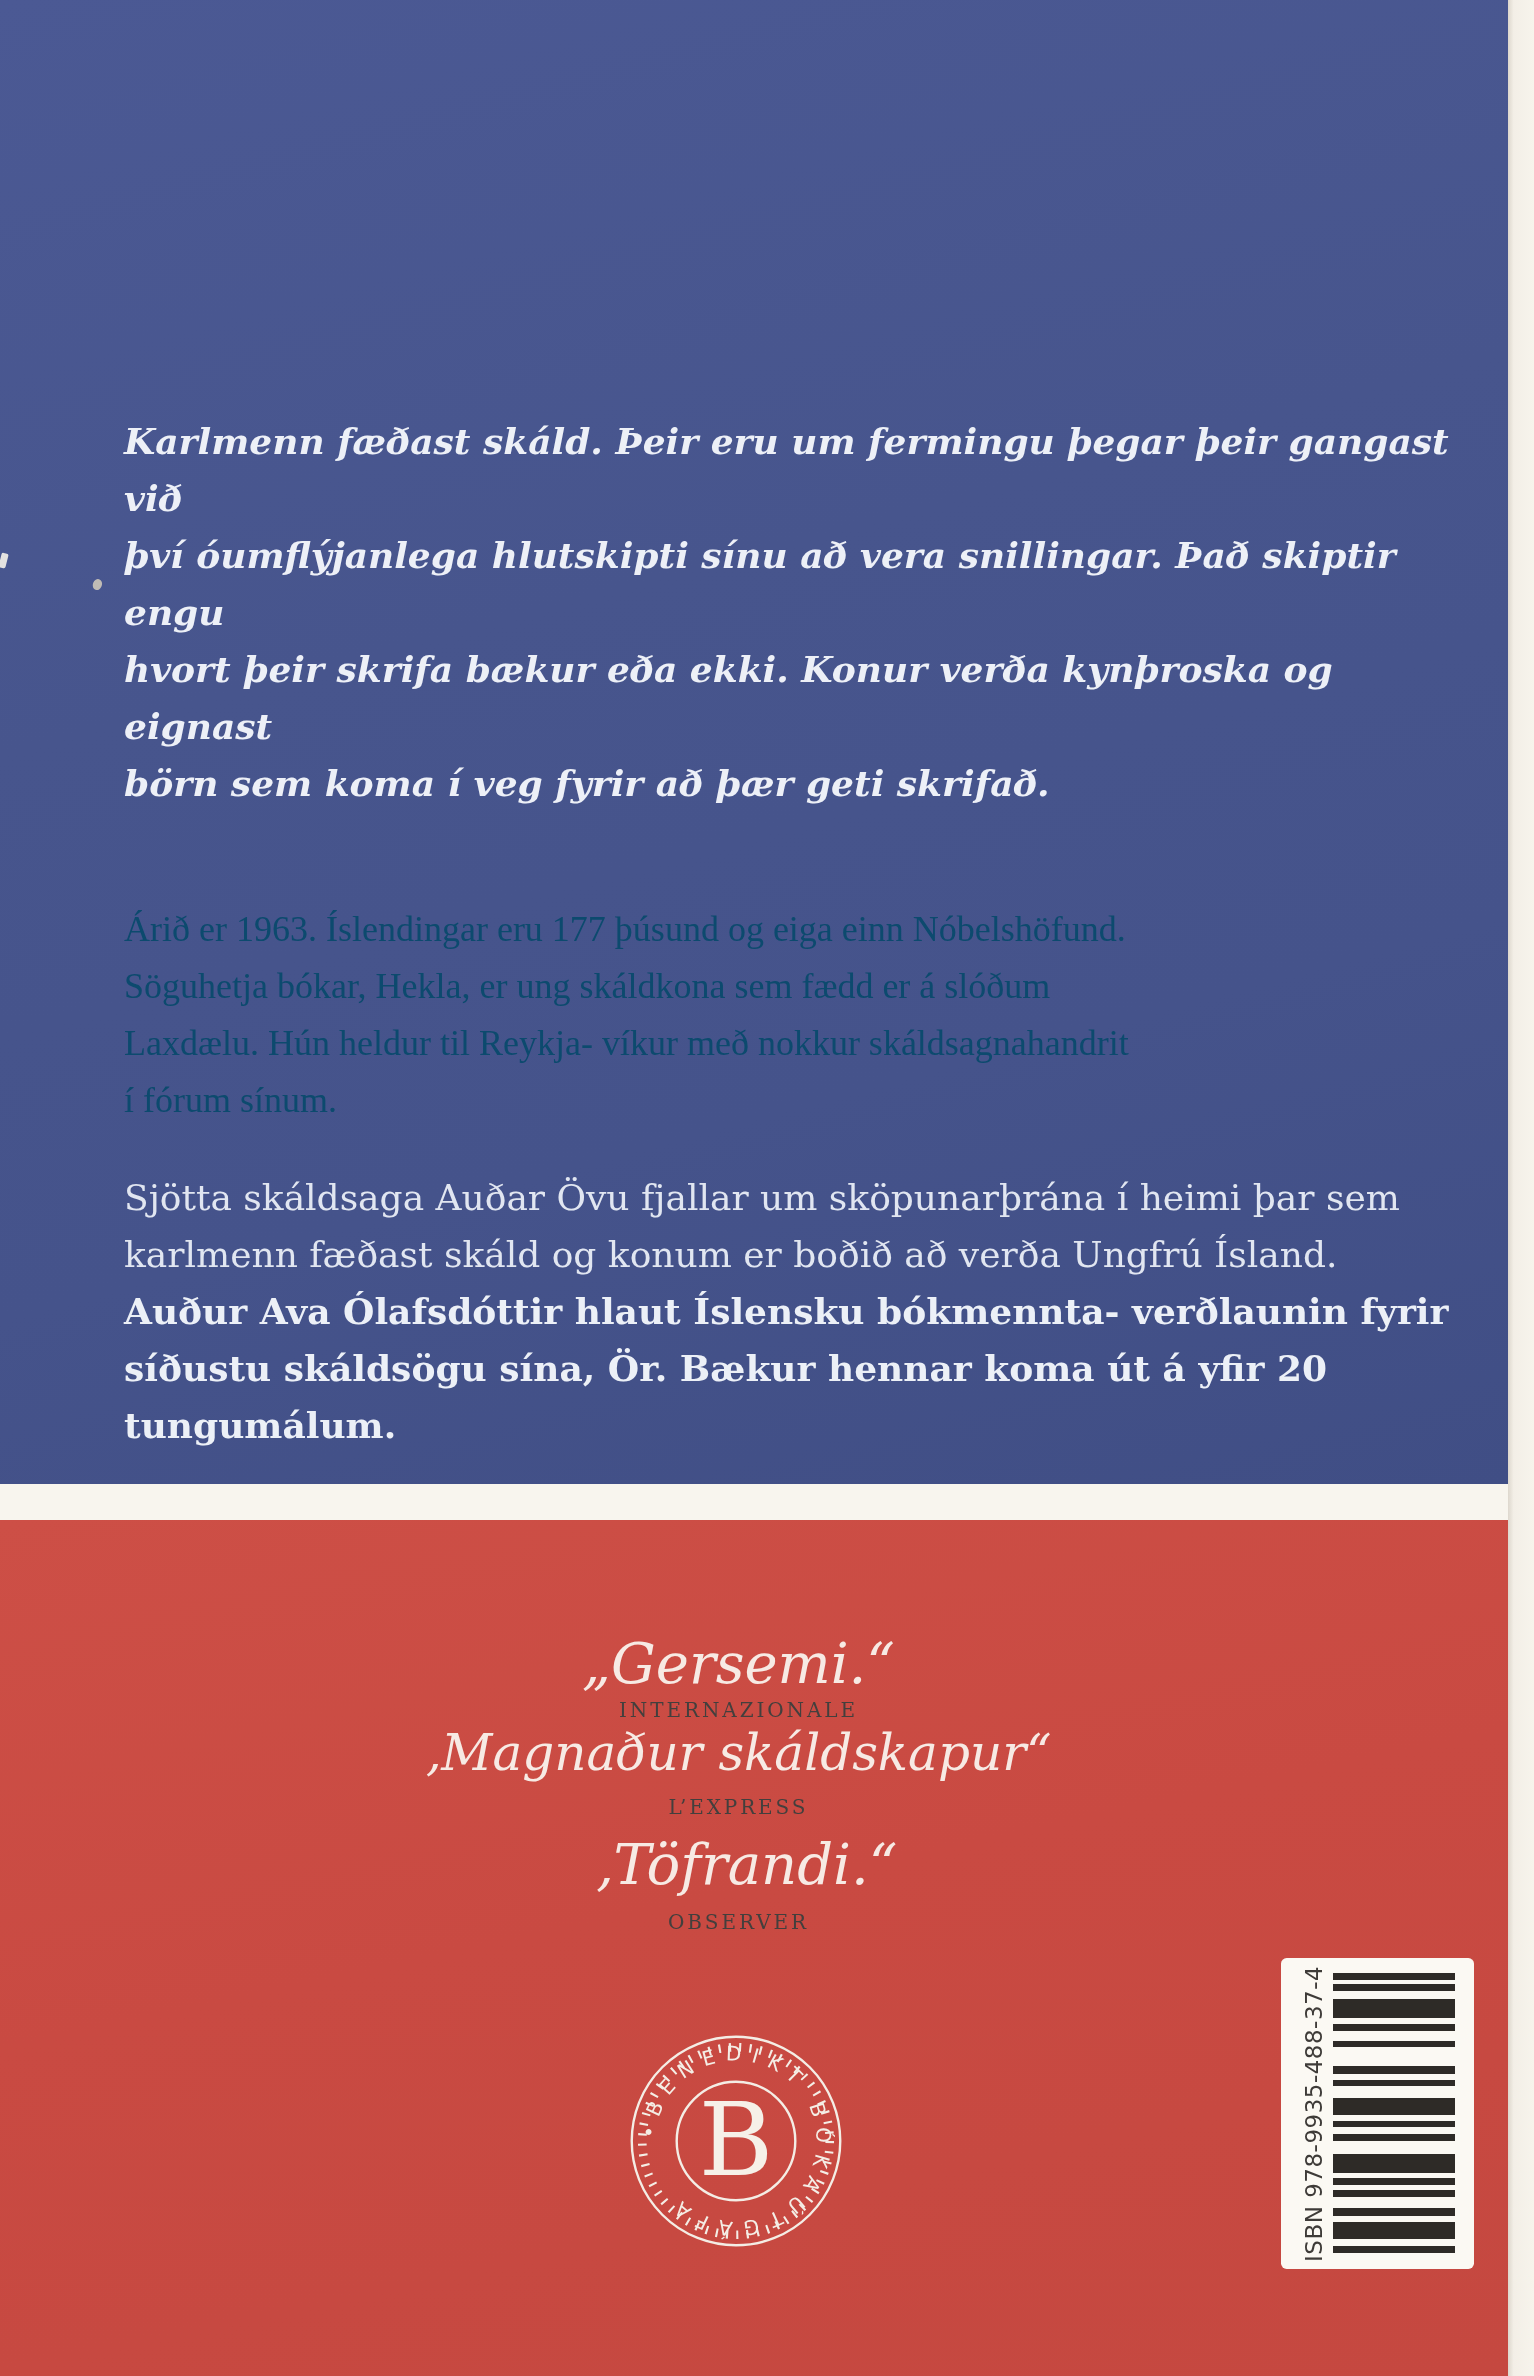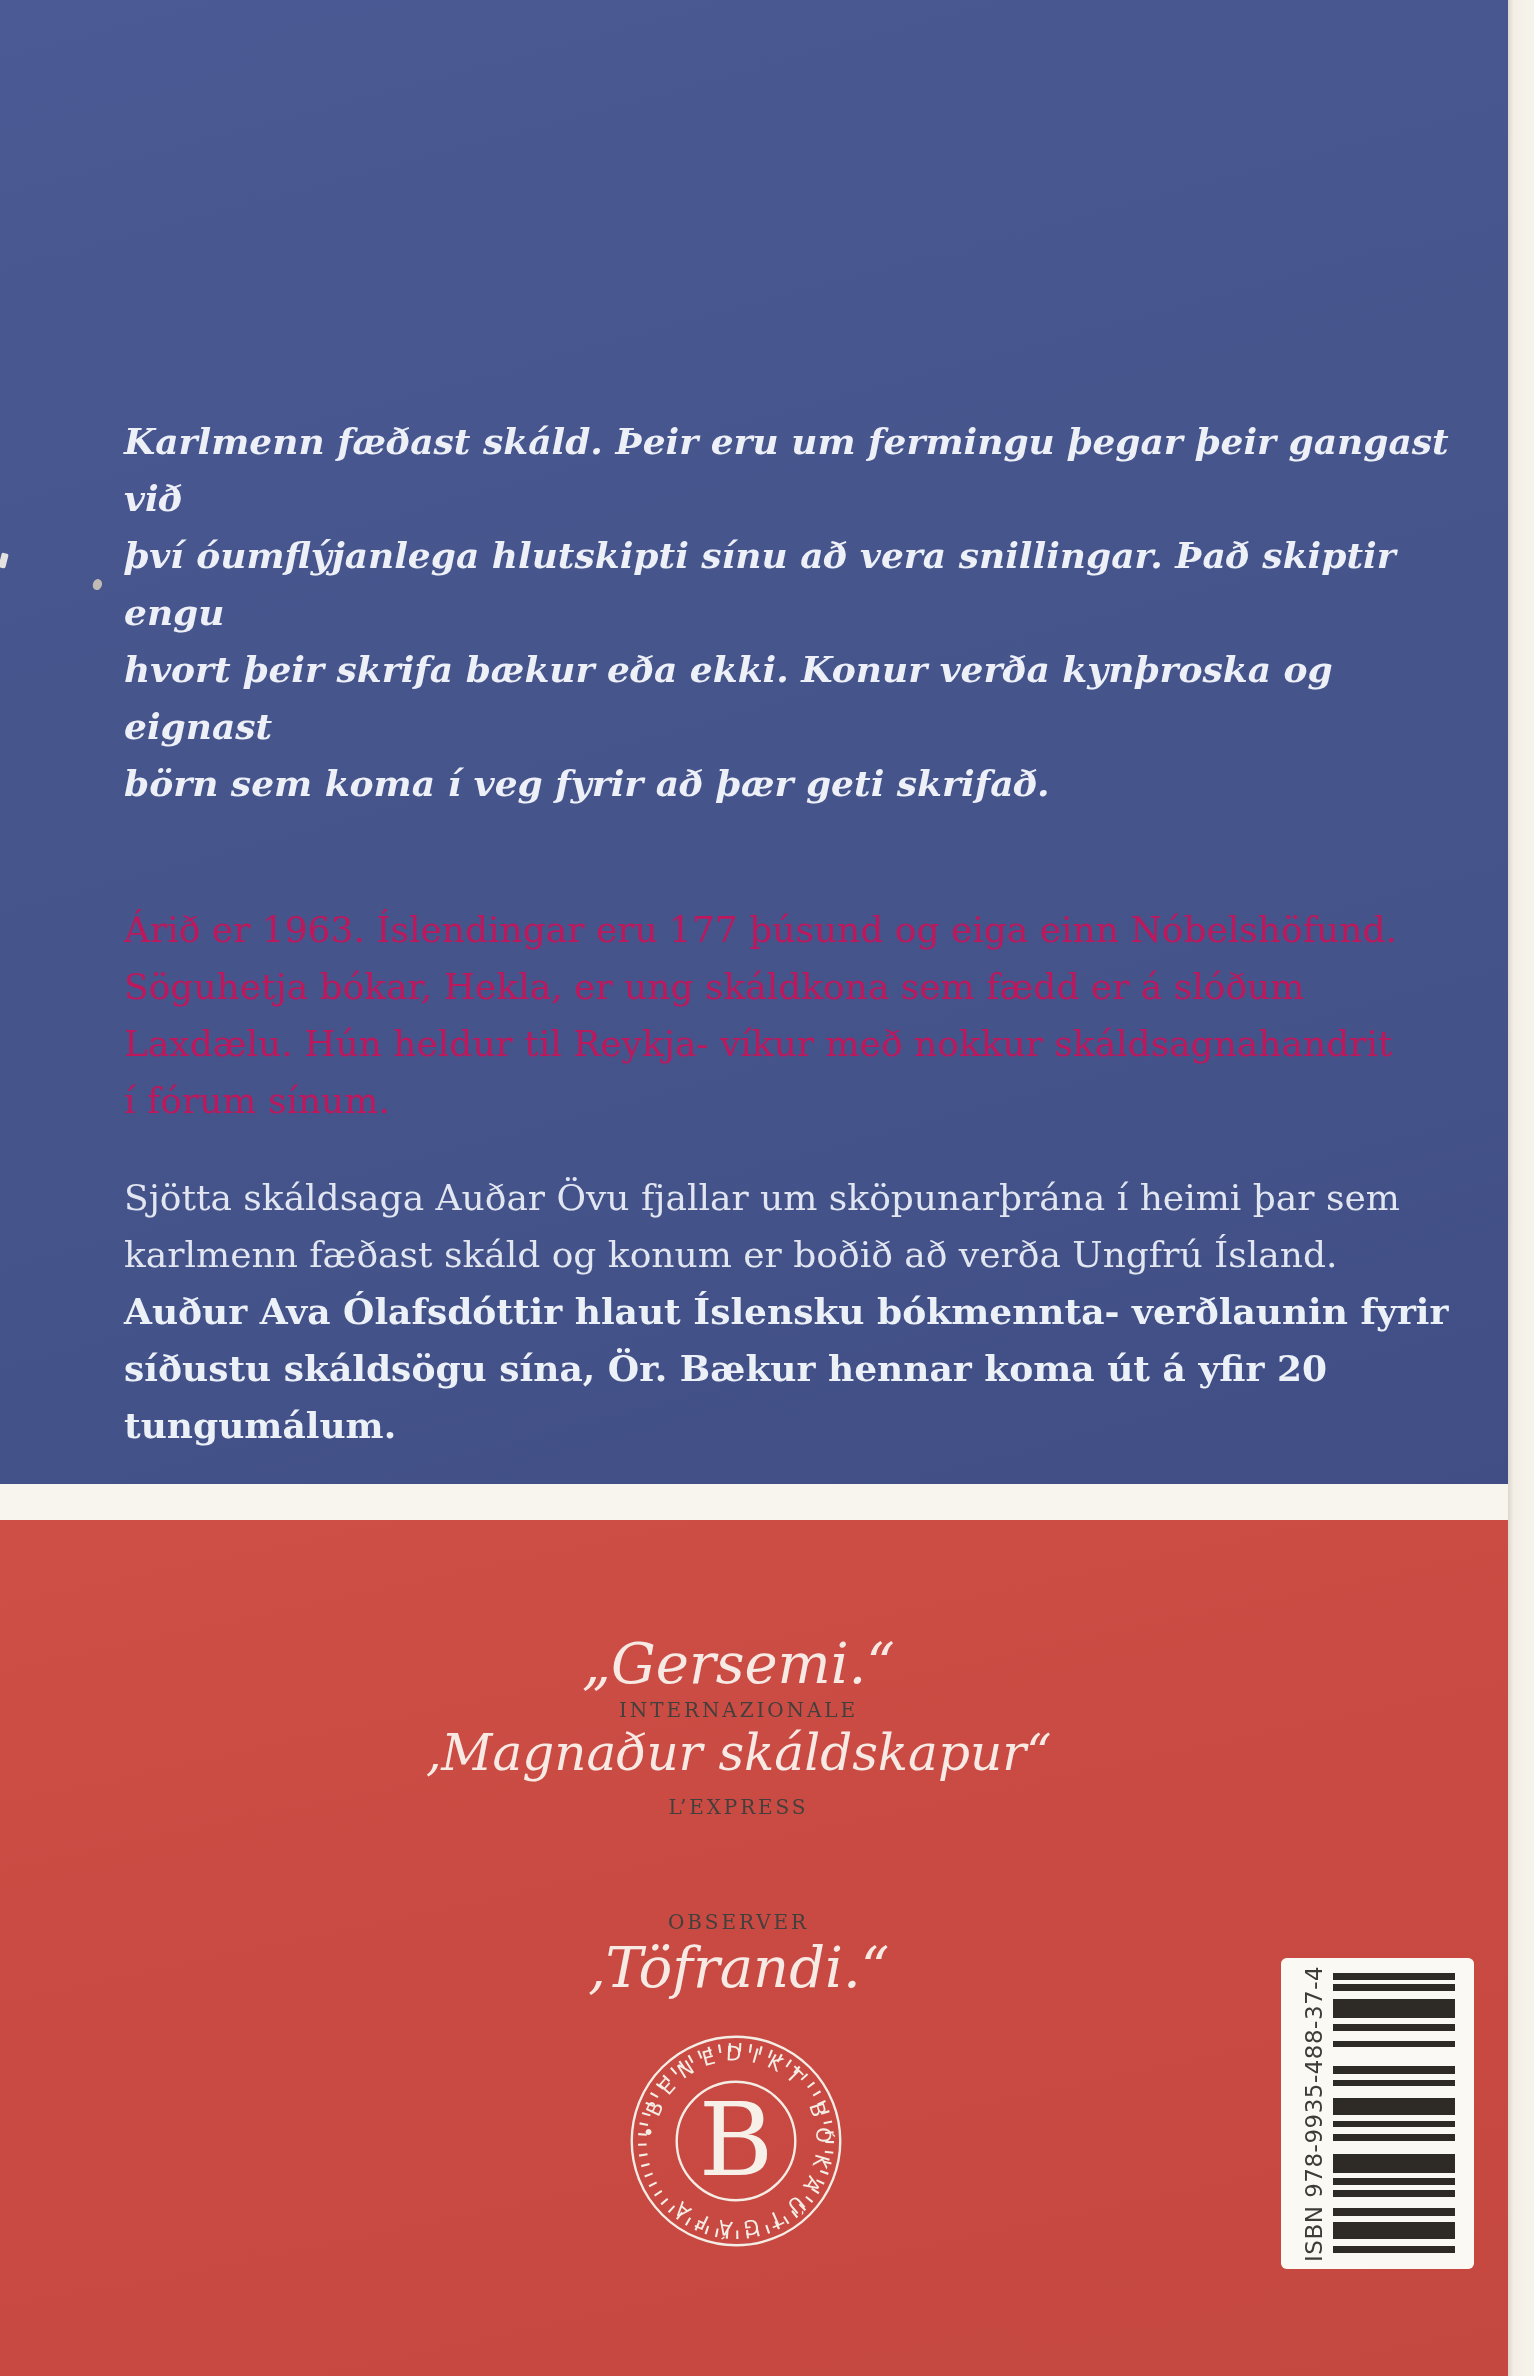--- a/index.html
+++ b/index.html
@@ -28,31 +28,31 @@
   }
   
   .speck{position:absolute;left:93px;top:579px;width:8.6px;height:10.5px;border-radius:50%;
     background:rgba(214,206,188,0.85);transform:rotate(20deg);}
   .edge-tick{position:absolute;left:0px;top:553px;width:6.7px;height:15.3px;border-radius:1.9px;
     background:rgba(245,242,233,0.9);transform:rotate(14deg);}
   
   .blurb{position:absolute;left:124px;top:413px;width:1338px;}
   .para{font-size:36px;line-height:57px;white-space:pre-line;margin:0;}
   .para.p1{font-style:italic;font-weight:bold;color:#edf0f7;margin-bottom:89px;}
-  .para.p2{color:#be185d;margin-bottom:40px;}
+  .para.p2{color:#0c4a6e;margin-bottom:40px;font-family:Liberation Serif, serif;}
   .para.p3{color:#e1e6f1;}
   .para.p4{font-weight:bold;color:#ecEFf6;color:#ecf0f7;}
   
   .quote,.source{position:absolute;left:0;width:1477px;text-align:center;}
   .quote{font-style:italic;color:#f7eae4;font-size:56px;line-height:55px;}
   .quote.big{font-size:50px;}
   .source{font-size:20px;letter-spacing:2.9px;color:#433f3d;line-height:32.5px;}
   .q1{top:1636px;} .s1{top:1694px;}
   .q2{top:1726px;} .s2{top:1791px;}
-  .q3{top:1940px;} .s3{top:1906px;}
+  .q3{top:1837px;padding-left:8px;} .s3{top:1906px;}
   
   .logo{position:absolute;left:626px;top:2031px;}
   
   .isbn-box{
     position:absolute;left:1281px;top:1958px;width:193px;height:311px;
     background:#fbf9f3;border-radius:5.7px;
   }
   .isbn-text{
     position:absolute;left:1294px;top:2262px;width:298px;height:40px;
     transform:rotate(-90deg);transform-origin:0 0;

